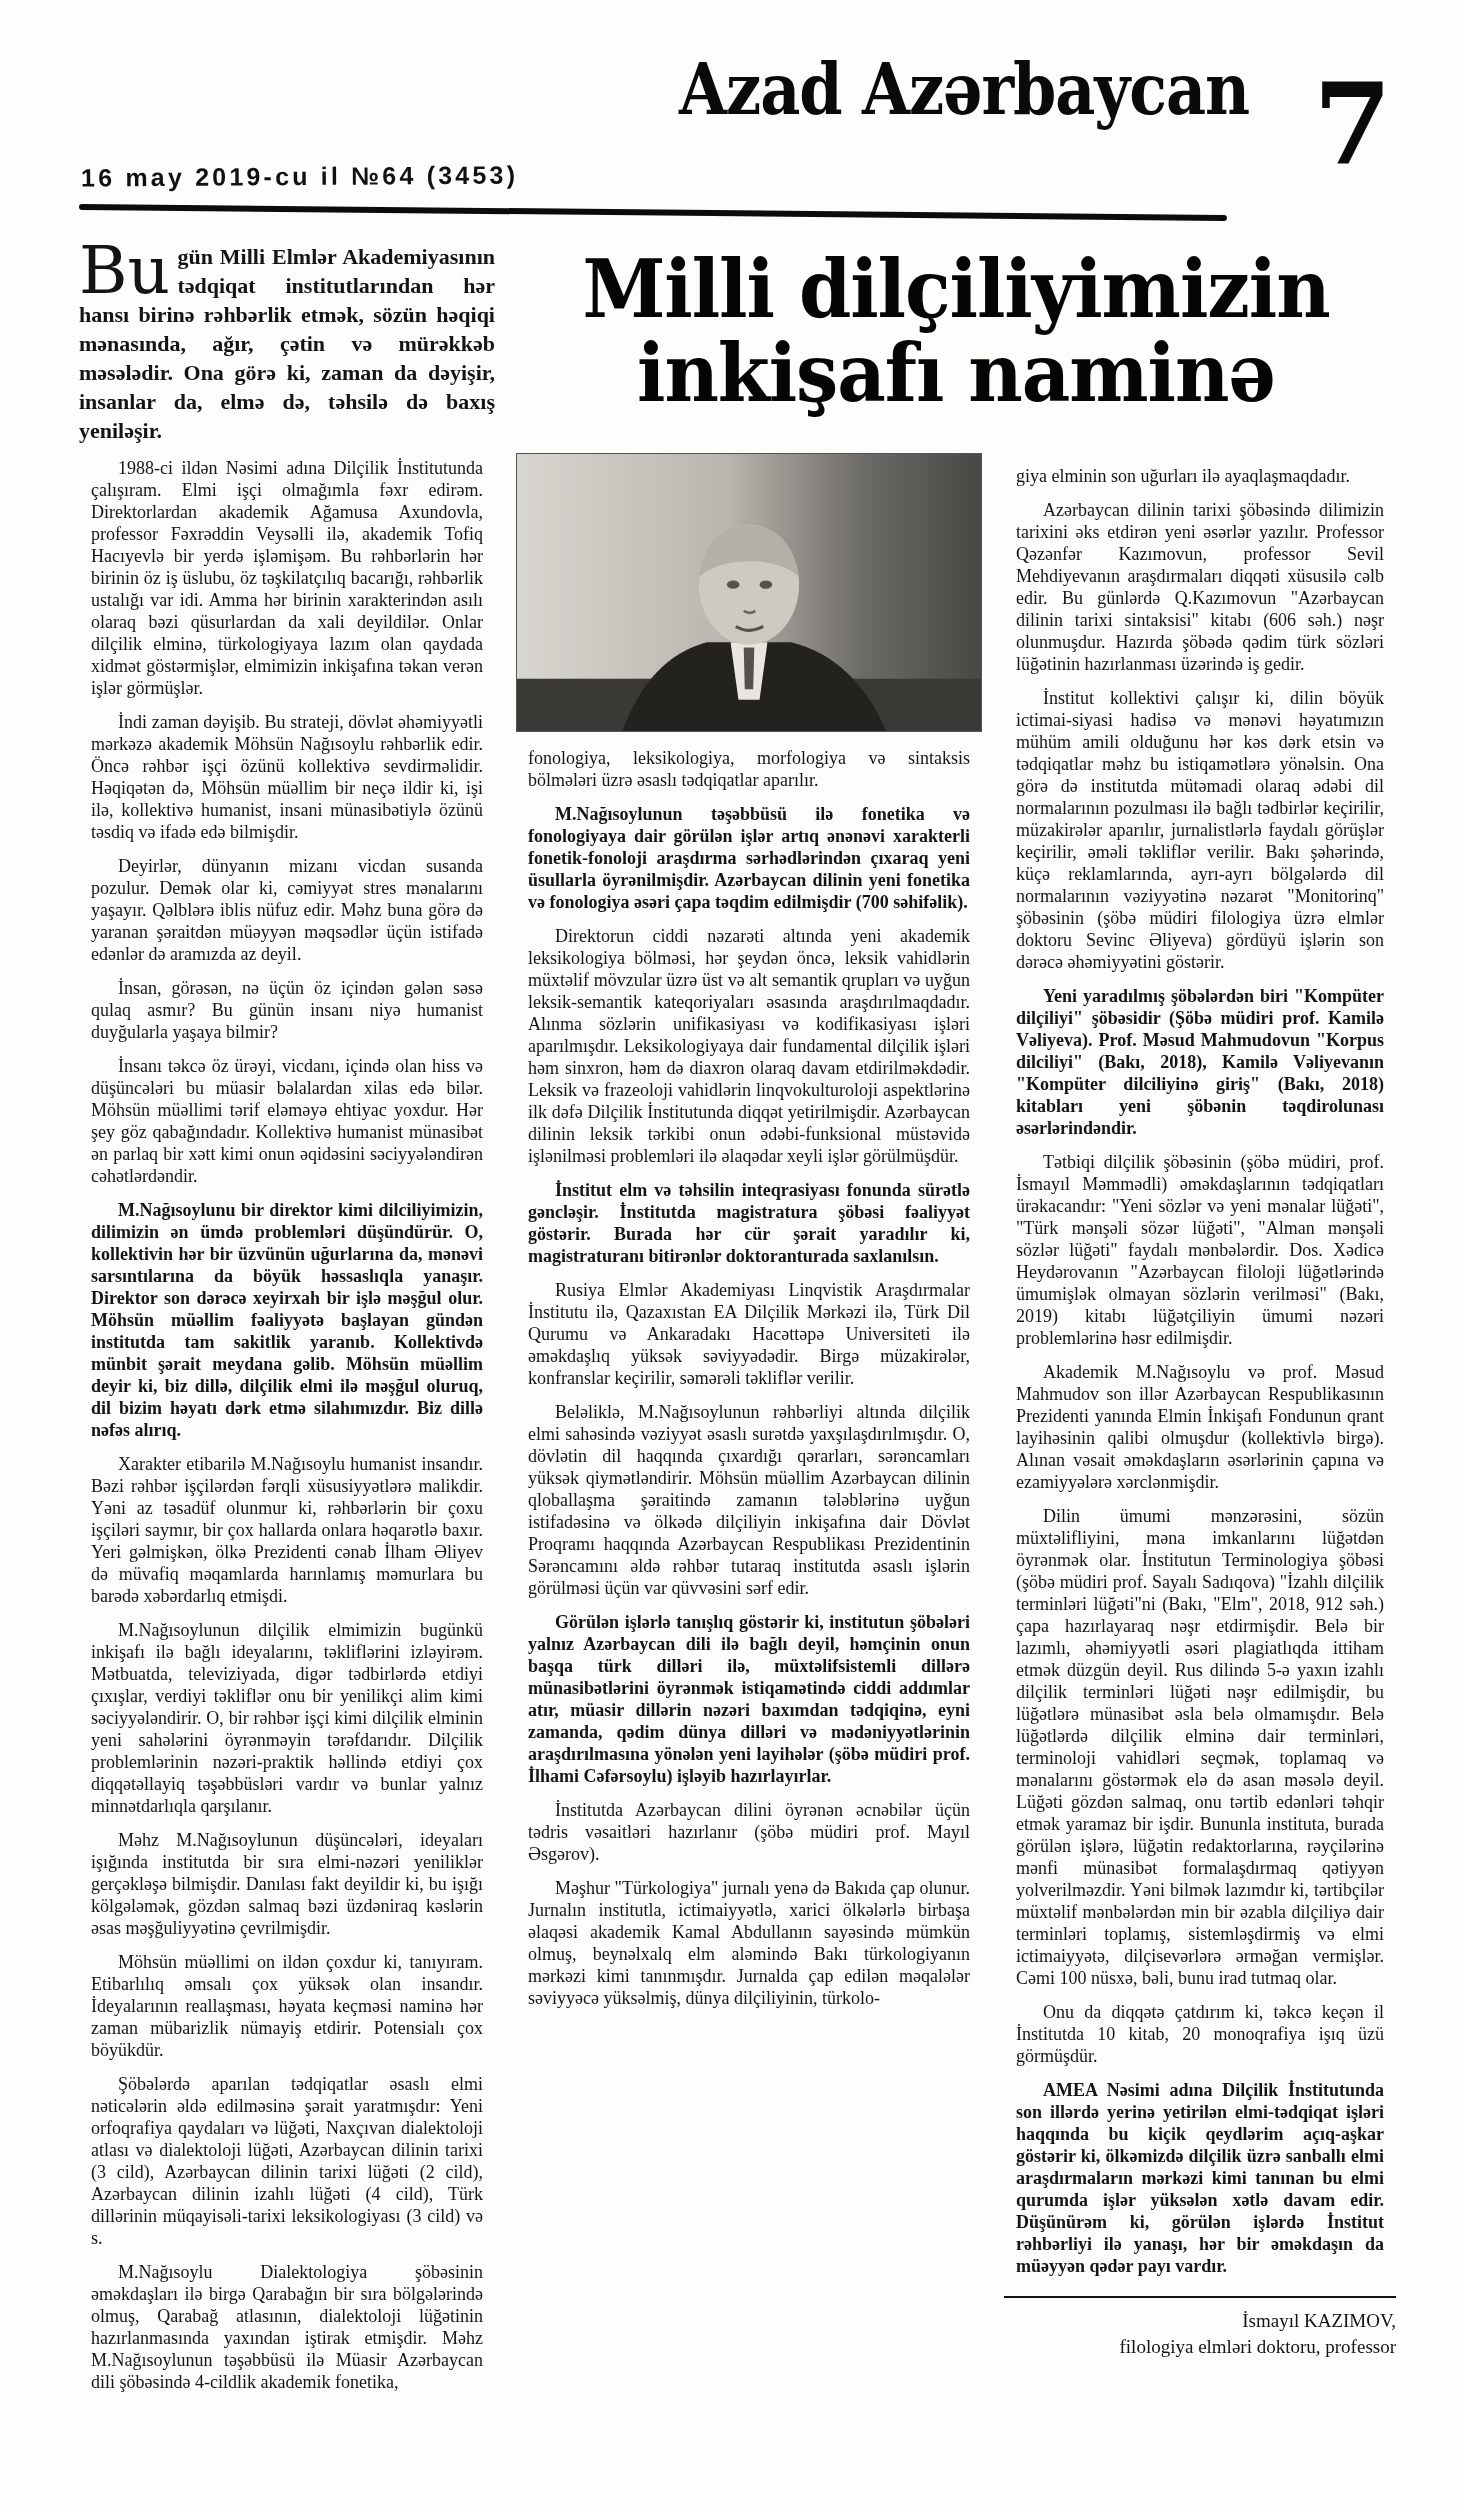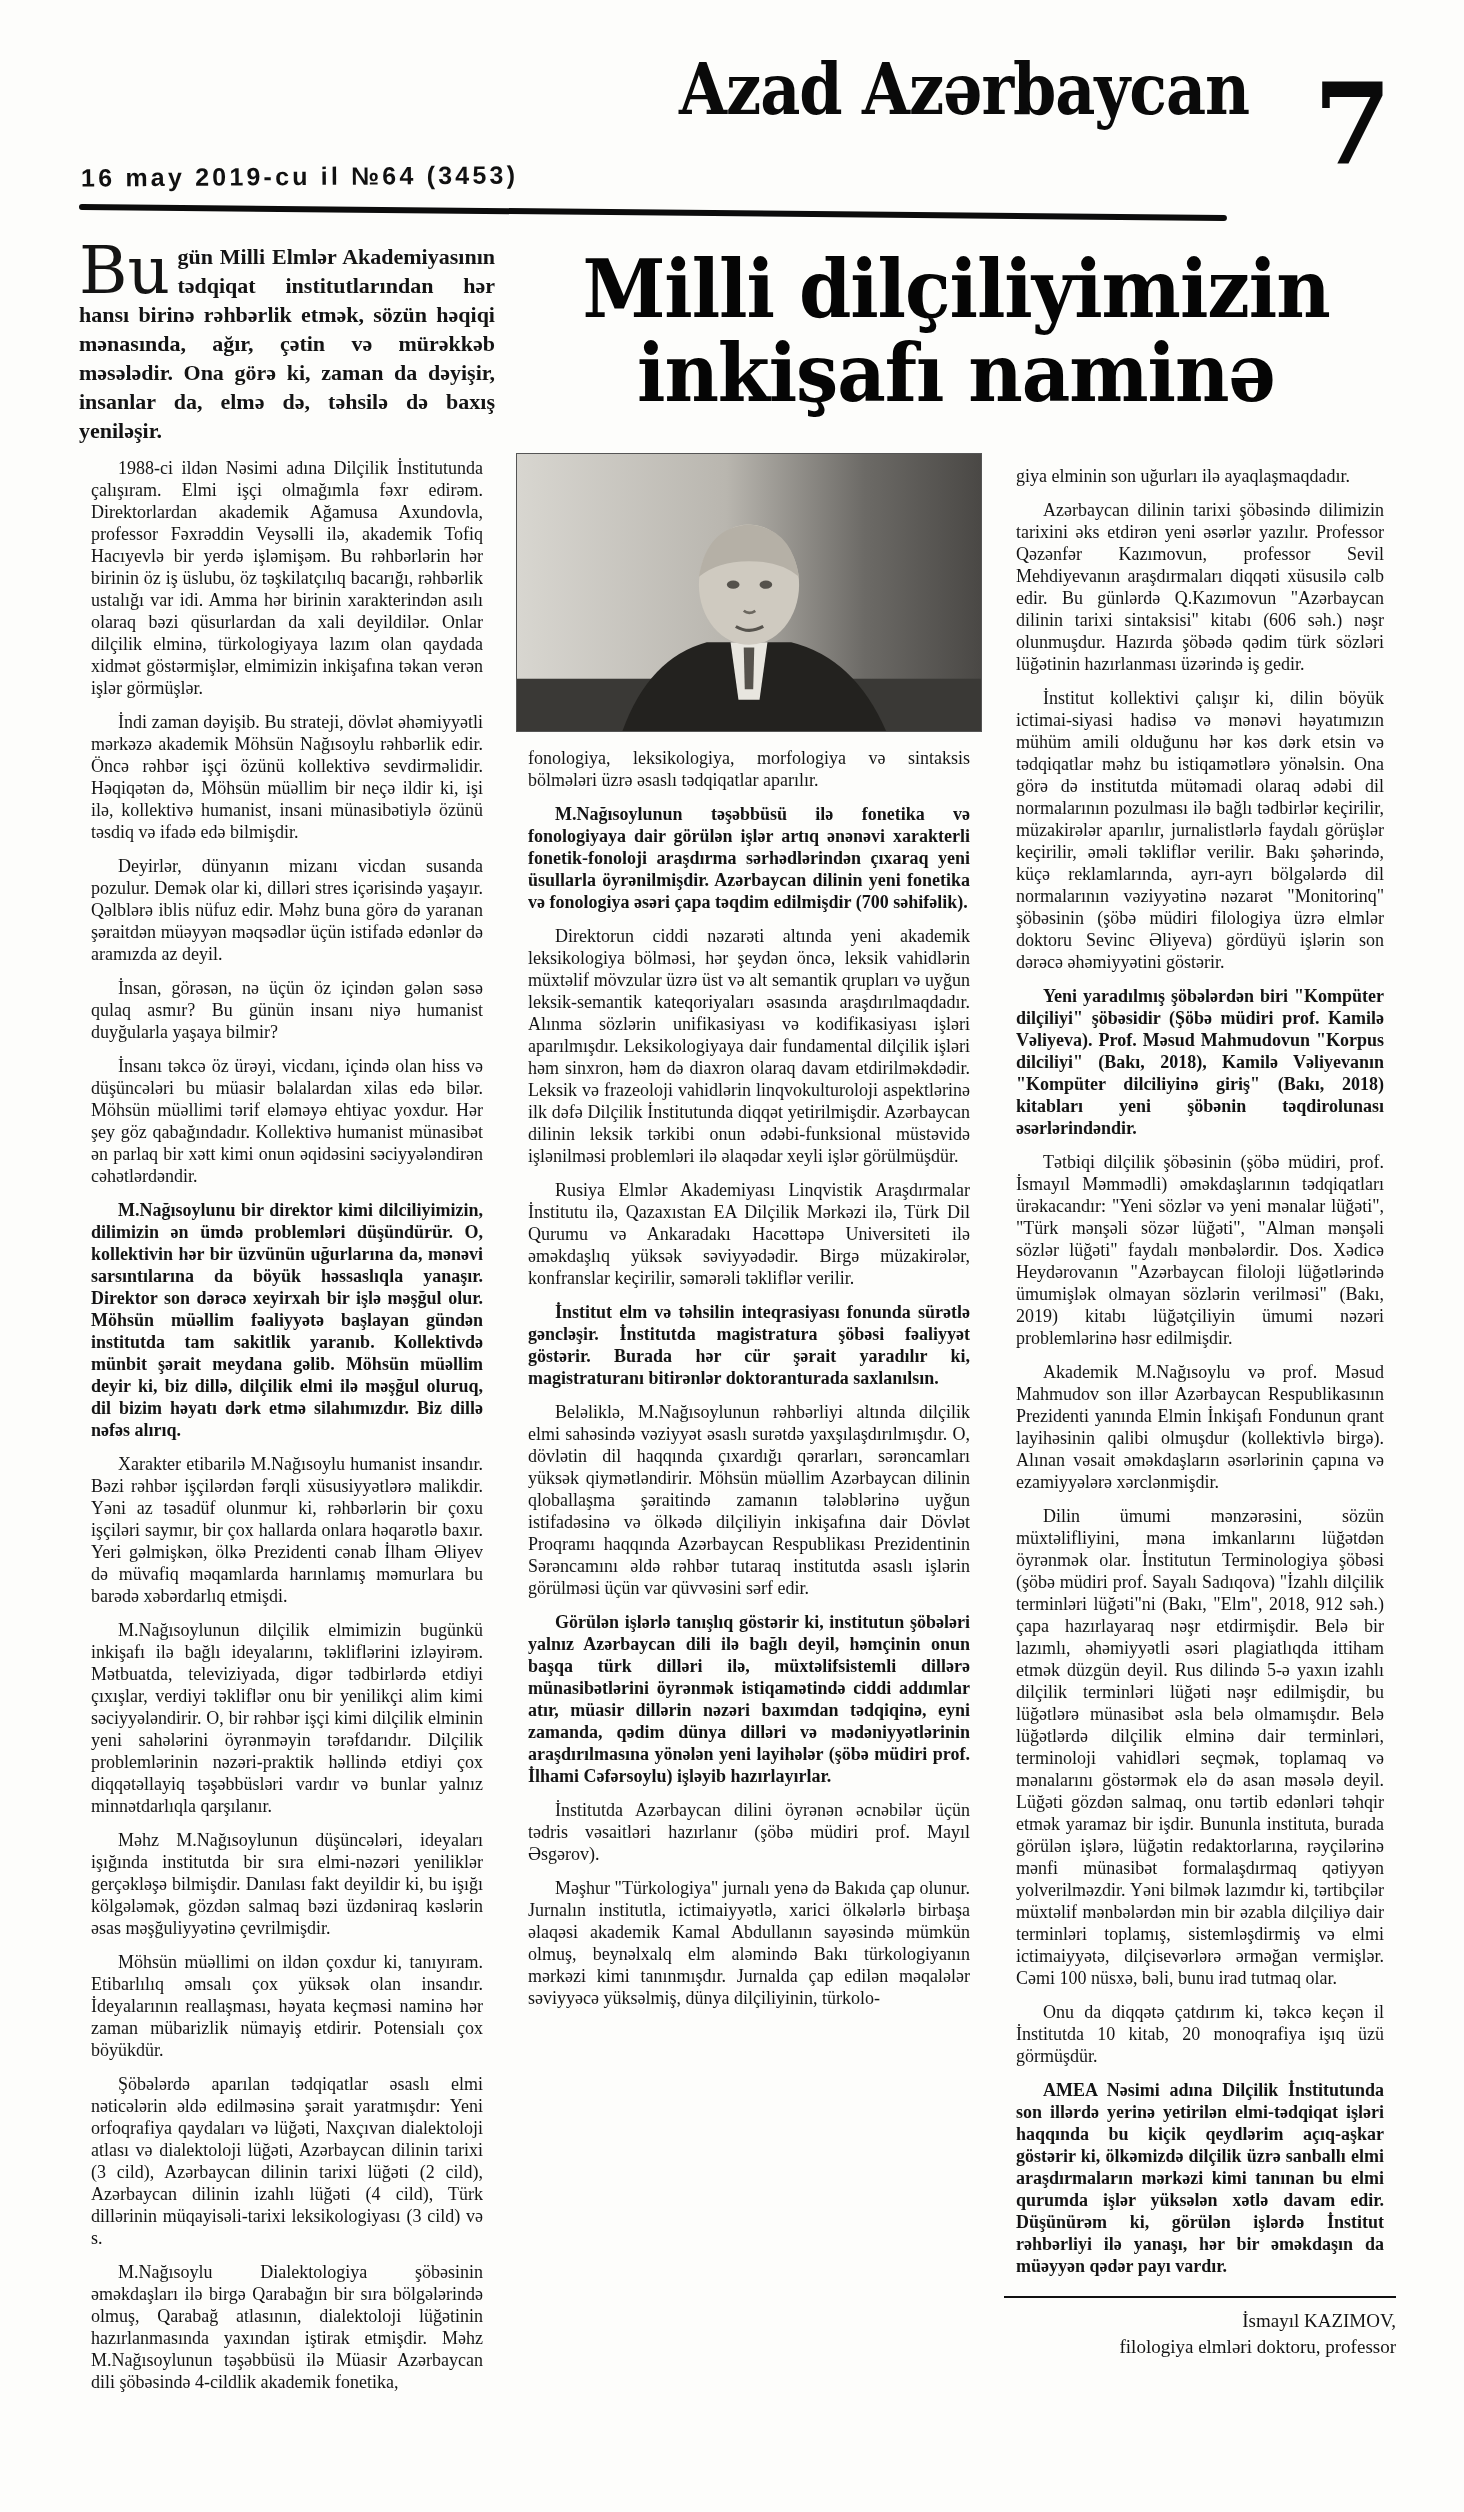--- a/index.html
+++ b/index.html
@@ -76,21 +76,21 @@
     <div class="header-rule"></div>
   </div>
 
   <div class="article">
 
     <div class="col col-left">
       <p class="intro"><span class="dropcap">Bu</span><span>gün Milli Elmlər Akademiyasının tədqiqat institutlarından hər hansı birinə rəhbərlik etmək, sözün həqiqi mənasında, ağır, çətin və mürəkkəb məsələdir. Ona görə ki, zaman da dəyişir, insanlar da, elmə də, təhsilə də baxış yeniləşir.</span></p>
       <div>
           <p class="para">1988-ci ildən Nəsimi adına Dilçilik İnstitutunda çalışıram. Elmi işçi olmağımla fəxr edirəm. Direktorlardan akademik Ağamusa Axundovla, professor Fəxrəddin Veysəlli ilə, akademik Tofiq Hacıyevlə bir yerdə işləmişəm. Bu rəhbərlərin hər birinin öz iş üslubu, öz təşkilatçılıq bacarığı, rəhbərlik ustalığı var idi. Amma hər birinin xarakterindən asılı olaraq bəzi qüsurlardan da xali deyildilər. Onlar dilçilik elminə, türkologiyaya lazım olan qaydada xidmət göstərmişlər, elmimizin inkişafına təkan verən işlər görmüşlər.</p>
           <p class="para">İndi zaman dəyişib. Bu strateji, dövlət əhəmiyyətli mərkəzə akademik Möhsün Nağısoylu rəhbərlik edir. Öncə rəhbər işçi özünü kollektivə sevdirməlidir. Həqiqətən də, Möhsün müəllim bir neçə ildir ki, işi ilə, kollektivə humanist, insani münasibətiylə özünü təsdiq və ifadə edə bilmişdir.</p>
-          <p class="para">Deyirlər, dünyanın mizanı vicdan susanda pozulur. Demək olar ki, dilləri stres içərisində yaşayır. Qəlblərə iblis nüfuz edir. Məhz buna görə də yaranan şəraitdən müəyyən məqsədlər üçün istifadə edənlər də aramızda az deyil.</p>
+          <p class="para">Deyirlər, dünyanın mizanı vicdan susanda pozulur. Demək olar ki, cəmiyyət stres mənalarını yaşayır. Qəlblərə iblis nüfuz edir. Məhz buna görə də yaranan şəraitdən müəyyən məqsədlər üçün istifadə edənlər də aramızda az deyil.</p>
           <p class="para">İnsan, görəsən, nə üçün öz içindən gələn səsə qulaq asmır? Bu günün insanı niyə humanist duyğularla yaşaya bilmir?</p>
           <p class="para">İnsanı təkcə öz ürəyi, vicdanı, içində olan hiss və düşüncələri bu müasir bəlalardan xilas edə bilər. Möhsün müəllimi tərif eləməyə ehtiyac yoxdur. Hər şey göz qabağındadır. Kollektivə humanist münasibət ən parlaq bir xətt kimi onun əqidəsini səciyyələndirən cəhətlərdəndir.</p>
           <p class="para bold">M.Nağısoylunu bir direktor kimi dilciliyimizin, dilimizin ən ümdə problemləri düşündürür. O, kollektivin hər bir üzvünün uğurlarına da, mənəvi sarsıntılarına da böyük həssaslıqla yanaşır. Direktor son dərəcə xeyirxah bir işlə məşğul olur. Möhsün müəllim fəaliyyətə başlayan gündən institutda tam sakitlik yaranıb. Kollektivdə münbit şərait meydana gəlib. Möhsün müəllim deyir ki, biz dillə, dilçilik elmi ilə məşğul oluruq, dil bizim həyatı dərk etmə silahımızdır. Biz dillə nəfəs alırıq.</p>
           <p class="para">Xarakter etibarilə M.Nağısoylu humanist insandır. Bəzi rəhbər işçilərdən fərqli xüsusiyyətlərə malikdir. Yəni az təsadüf olunmur ki, rəhbərlərin bir çoxu işçiləri saymır, bir çox hallarda onlara həqarətlə baxır. Yeri gəlmişkən, ölkə Prezidenti cənab İlham Əliyev də müvafiq məqamlarda harınlamış məmurlara bu barədə xəbərdarlıq etmişdi.</p>
           <p class="para">M.Nağısoylunun dilçilik elmimizin bugünkü inkişafı ilə bağlı ideyalarını, təkliflərini izləyirəm. Mətbuatda, televiziyada, digər tədbirlərdə etdiyi çıxışlar, verdiyi təkliflər onu bir yenilikçi alim kimi səciyyələndirir. O, bir rəhbər işçi kimi dilçilik elminin yeni sahələrini öyrənməyin tərəfdarıdır. Dilçilik problemlərinin nəzəri-praktik həllində etdiyi çox diqqətəllayiq təşəbbüsləri vardır və bunlar yalnız minnətdarlıqla qarşılanır.</p>
           <p class="para">Məhz M.Nağısoylunun düşüncələri, ideyaları işığında institutda bir sıra elmi-nəzəri yeniliklər gerçəkləşə bilmişdir. Danılası fakt deyildir ki, bu işığı kölgələmək, gözdən salmaq bəzi üzdəniraq kəslərin əsas məşğuliyyətinə çevrilmişdir.</p>
           <p class="para">Möhsün müəllimi on ildən çoxdur ki, tanıyıram. Etibarlılıq əmsalı çox yüksək olan insandır. İdeyalarının reallaşması, həyata keçməsi naminə hər zaman mübarizlik nümayiş etdirir. Potensialı çox böyükdür.</p>
           <p class="para">Şöbələrdə aparılan tədqiqatlar əsaslı elmi nəticələrin əldə edilməsinə şərait yaratmışdır: Yeni orfoqrafiya qaydaları və lüğəti, Naxçıvan dialektoloji atlası və dialektoloji lüğəti, Azərbaycan dilinin tarixi (3 cild), Azərbaycan dilinin tarixi lüğəti (2 cild), Azərbaycan dilinin izahlı lüğəti (4 cild), Türk dillərinin müqayisəli-tarixi leksikologiyası (3 cild) və s.</p>
           <p class="para">M.Nağısoylu Dialektologiya şöbəsinin əməkdaşları ilə birgə Qarabağın bir sıra bölgələrində olmuş, Qarabağ atlasının, dialektoloji lüğətinin hazırlanmasında yaxından iştirak etmişdir. Məhz M.Nağısoylunun təşəbbüsü ilə Müasir Azərbaycan dili şöbəsində 4-cildlik akademik fonetika,</p>
         </div>
@@ -125,22 +125,22 @@
             <path d="M345 235 Q360 140 440 135 Q520 140 535 235 Q500 205 440 205 Q380 205 345 235 Z" fill="#b5b0a6"></path>
             <ellipse cx="410" cy="250" rx="12" ry="8" fill="#55524c"></ellipse>
             <ellipse cx="472" cy="250" rx="12" ry="8" fill="#55524c"></ellipse>
             <path d="M430 300 Q440 308 452 300" stroke="#6b675f" stroke-width="5" fill="none"></path>
             <path d="M415 330 Q440 345 467 330" stroke="#56534d" stroke-width="6" fill="none"></path>
           </svg>
           <div>
               <p class="para noindent">fonologiya, leksikologiya, morfologiya və sintaksis bölmələri üzrə əsaslı tədqiqatlar aparılır.</p>
               <p class="para bold">M.Nağısoylunun təşəbbüsü ilə fonetika və fonologiyaya dair görülən işlər artıq ənənəvi xarakterli fonetik-fonoloji araşdırma sərhədlərindən çıxaraq yeni üsullarla öyrənilmişdir. Azərbaycan dilinin yeni fonetika və fonologiya əsəri çapa təqdim edilmişdir (700 səhifəlik).</p>
               <p class="para">Direktorun ciddi nəzarəti altında yeni akademik leksikologiya bölməsi, hər şeydən öncə, leksik vahidlərin müxtəlif mövzular üzrə üst və alt semantik qrupları və uyğun leksik-semantik kateqoriyaları əsasında araşdırılmaqdadır. Alınma sözlərin unifikasiyası və kodifikasiyası işləri aparılmışdır. Leksikologiyaya dair fundamental dilçilik işləri həm sinxron, həm də diaxron olaraq davam etdirilməkdədir. Leksik və frazeoloji vahidlərin linqvokulturoloji aspektlərinə ilk dəfə Dilçilik İnstitutunda diqqət yetirilmişdir. Azərbaycan dilinin leksik tərkibi onun ədəbi-funksional müstəvidə işlənilməsi problemləri ilə əlaqədar xeyli işlər görülmüşdür.</p>
+              <p class="para bold">İnstitut elm və təhsilin inteqrasiyası fonunda sürətlə gəncləşir. İnstitutda magistratura şöbəsi fəaliyyət göstərir. Burada hər cür şərait yaradılır ki, magistraturanı bitirənlər doktoranturada saxlanılsın.</p>
               <p class="para">Rusiya Elmlər Akademiyası Linqvistik Araşdırmalar İnstitutu ilə, Qazaxıstan EA Dilçilik Mərkəzi ilə, Türk Dil Qurumu və Ankaradakı Hacəttəpə Universiteti ilə əməkdaşlıq yüksək səviyyədədir. Birgə müzakirələr, konfranslar keçirilir, səmərəli təkliflər verilir.</p>
-              <p class="para bold">İnstitut elm və təhsilin inteqrasiyası fonunda sürətlə gəncləşir. İnstitutda magistratura şöbəsi fəaliyyət göstərir. Burada hər cür şərait yaradılır ki, magistraturanı bitirənlər doktoranturada saxlanılsın.</p>
               <p class="para">Beləliklə, M.Nağısoylunun rəhbərliyi altında dilçilik elmi sahəsində vəziyyət əsaslı surətdə yaxşılaşdırılmışdır. O, dövlətin dil haqqında çıxardığı qərarları, sərəncamları yüksək qiymətləndirir. Möhsün müəllim Azərbaycan dilinin qloballaşma şəraitində zamanın tələblərinə uyğun istifadəsinə və ölkədə dilçiliyin inkişafına dair Dövlət Proqramı haqqında Azərbaycan Respublikası Prezidentinin Sərəncamını əldə rəhbər tutaraq institutda əsaslı işlərin görülməsi üçün var qüvvəsini sərf edir.</p>
               <p class="para bold">Görülən işlərlə tanışlıq göstərir ki, institutun şöbələri yalnız Azərbaycan dili ilə bağlı deyil, həmçinin onun başqa türk dilləri ilə, müxtəlifsistemli dillərə münasibətlərini öyrənmək istiqamətində ciddi addımlar atır, müasir dillərin nəzəri baxımdan tədqiqinə, eyni zamanda, qədim dünya dilləri və mədəniyyətlərinin araşdırılmasına yönələn yeni layihələr (şöbə müdiri prof. İlhami Cəfərsoylu) işləyib hazırlayırlar.</p>
               <p class="para">İnstitutda Azərbaycan dilini öyrənən əcnəbilər üçün tədris vəsaitləri hazırlanır (şöbə müdiri prof. Mayıl Əsgərov).</p>
               <p class="para">Məşhur "Türkologiya" jurnalı yenə də Bakıda çap olunur. Jurnalın institutla, ictimaiyyətlə, xarici ölkələrlə birbaşa əlaqəsi akademik Kamal Abdullanın sayəsində mümkün olmuş, beynəlxalq elm aləmində Bakı türkologiyanın mərkəzi kimi tanınmışdır. Jurnalda çap edilən məqalələr səviyyəcə yüksəlmiş, dünya dilçiliyinin, türkolo-</p>
             </div>
         </div>
 
         <div class="col col-right">
           <div>
               <p class="para noindent">giya elminin son uğurları ilə ayaqlaşmaqdadır.</p>

